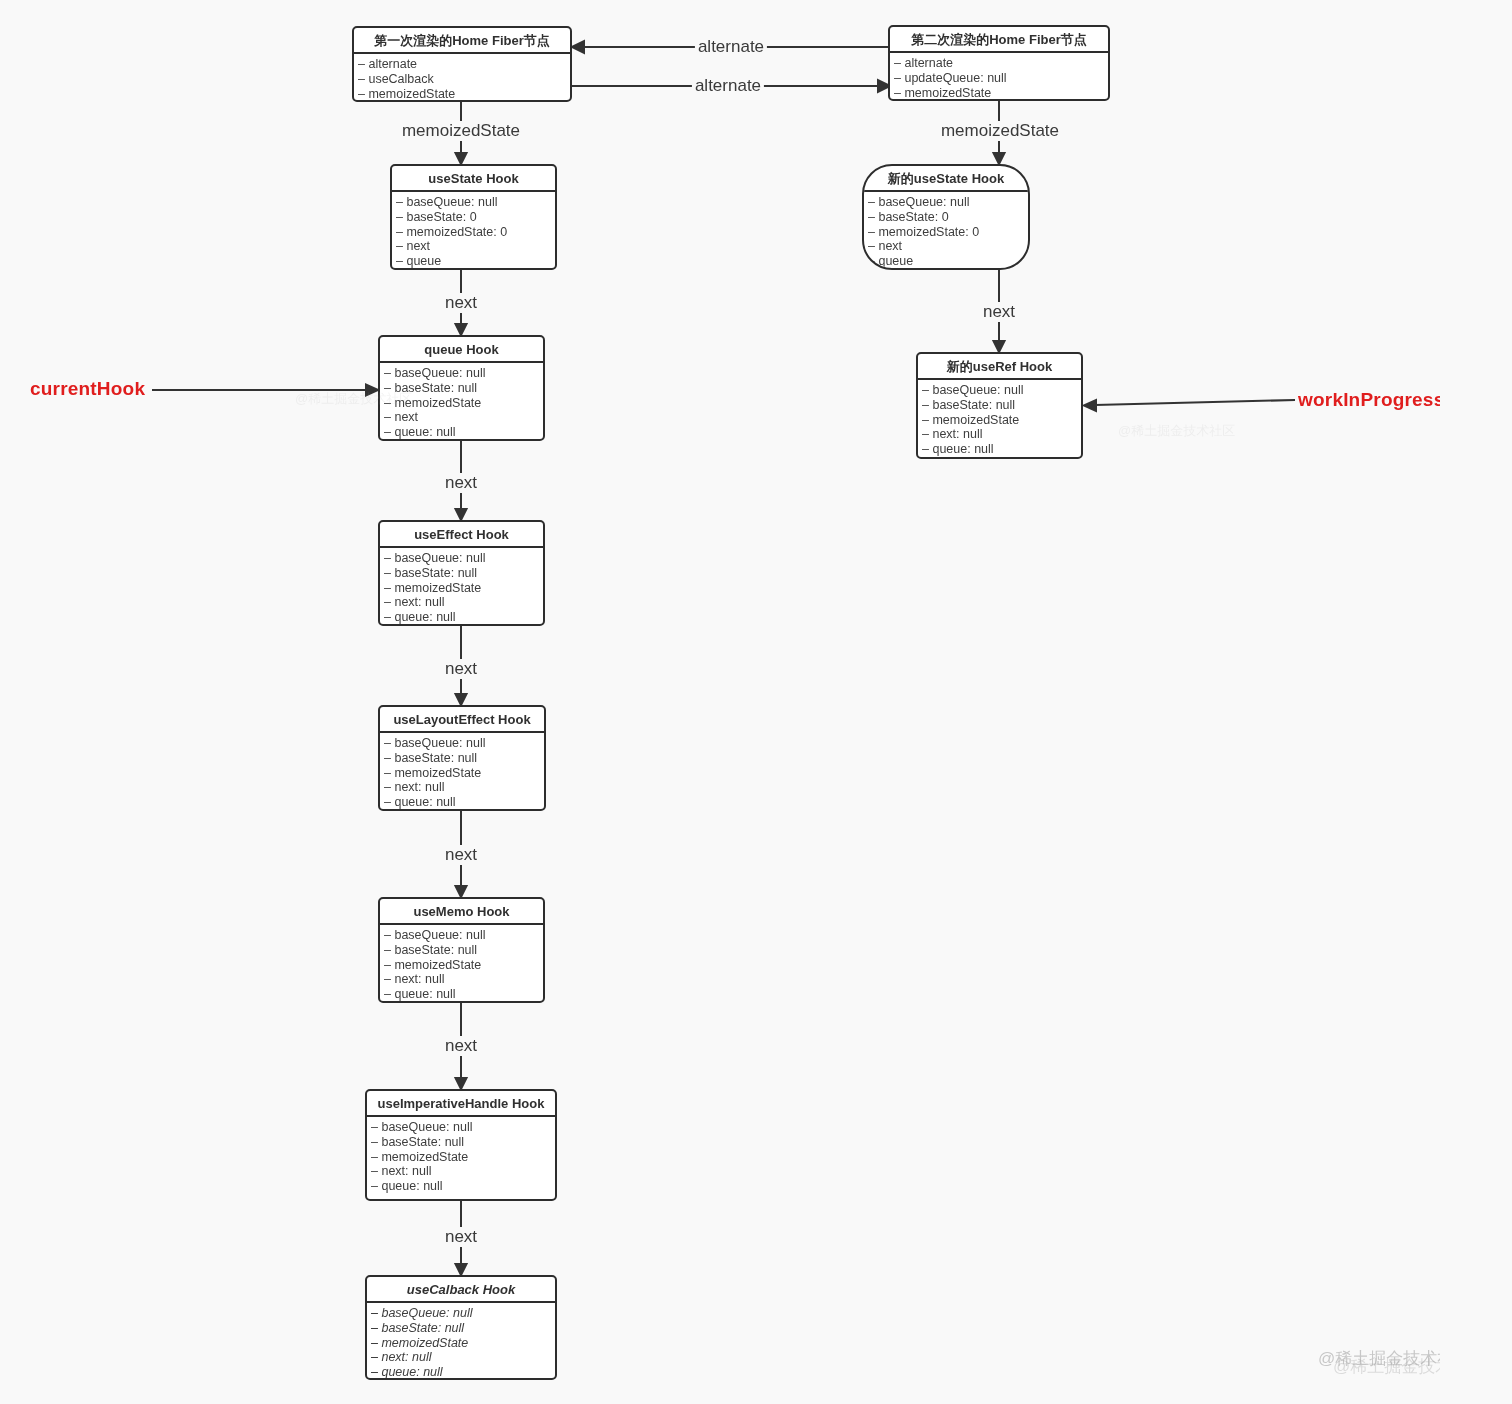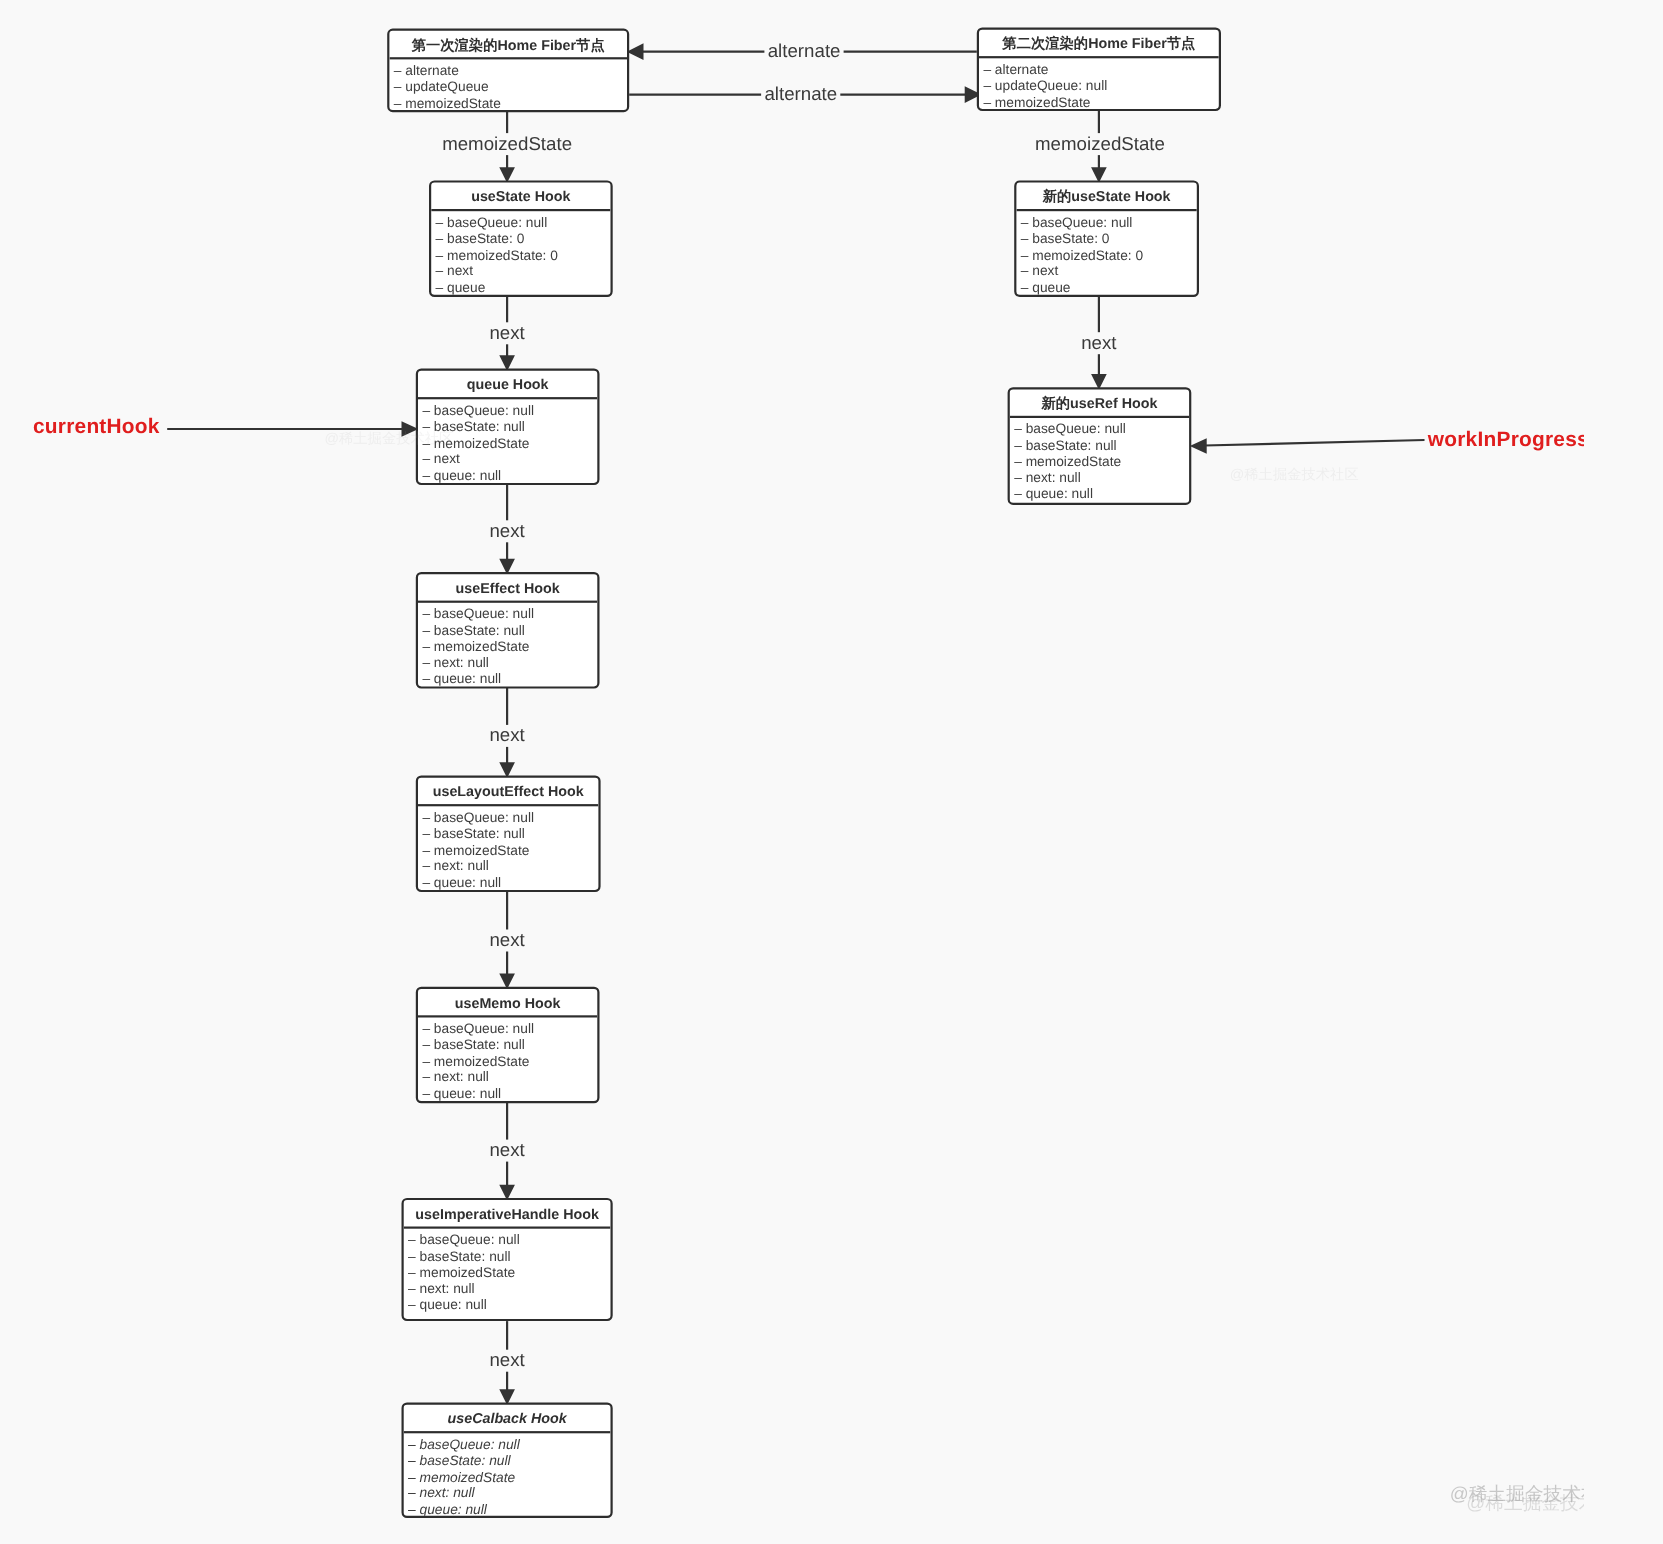--- a/index.html
+++ b/index.html
@@ -101,21 +101,21 @@
         <line x1="1295" y1="400" x2="1095" y2="405"></line>
         <polygon points="1084,405.5 1096,400 1096,411"></polygon>
       </g>
     </g>
   </svg>
 
   <div class="node" style="left:352px;top:26px;width:220px;height:76px;">
     <div class="node-title">第一次渲染的Home Fiber节点</div>
     <div class="node-fields">
       <div>– alternate</div>
-      <div>– updateQueue</div>
+      <div>– useCalback</div>
       <div>– memoizedState</div>
     </div>
   </div>
 
   <div class="node" style="left:888px;top:25px;width:222px;height:76px;">
     <div class="node-title">第二次渲染的Home Fiber节点</div>
     <div class="node-fields">
       <div>– alternate</div>
       <div>– updateQueue: null</div>
       <div>– memoizedState</div>
@@ -192,21 +192,21 @@
     <div class="node-title">useCalback Hook</div>
     <div class="node-fields">
       <div>– baseQueue: null</div>
       <div>– baseState: null</div>
       <div>– memoizedState</div>
       <div>– next: null</div>
       <div>– queue: null</div>
     </div>
   </div>
 
-  <div class="node" style="left:922px;top:164px;width:168px;height:106px;">
+  <div class="node" style="left:862px;top:164px;width:168px;height:106px;border-radius:30px;">
     <div class="node-title">新的useState Hook</div>
     <div class="node-fields">
       <div>– baseQueue: null</div>
       <div>– baseState: 0</div>
       <div>– memoizedState: 0</div>
       <div>– next</div>
       <div>– queue</div>
     </div>
   </div>
 

